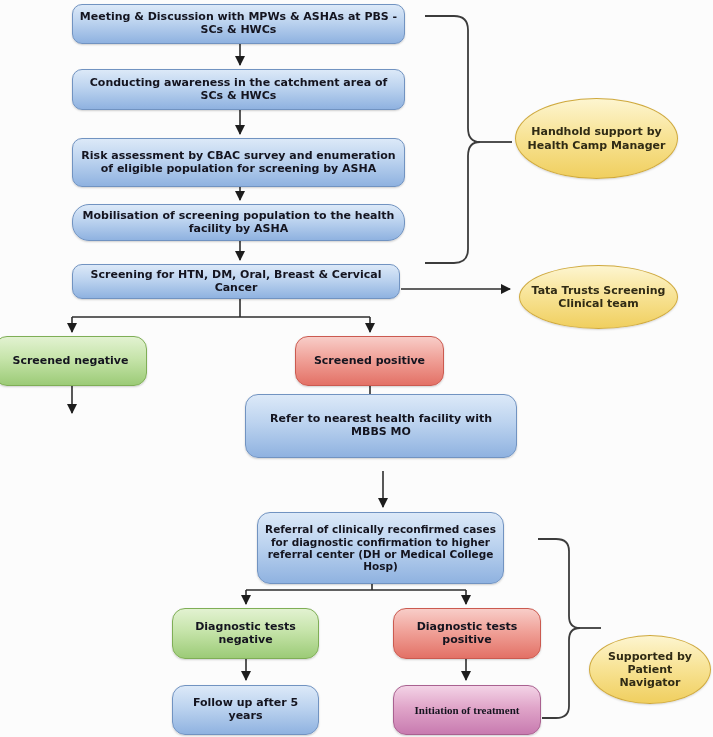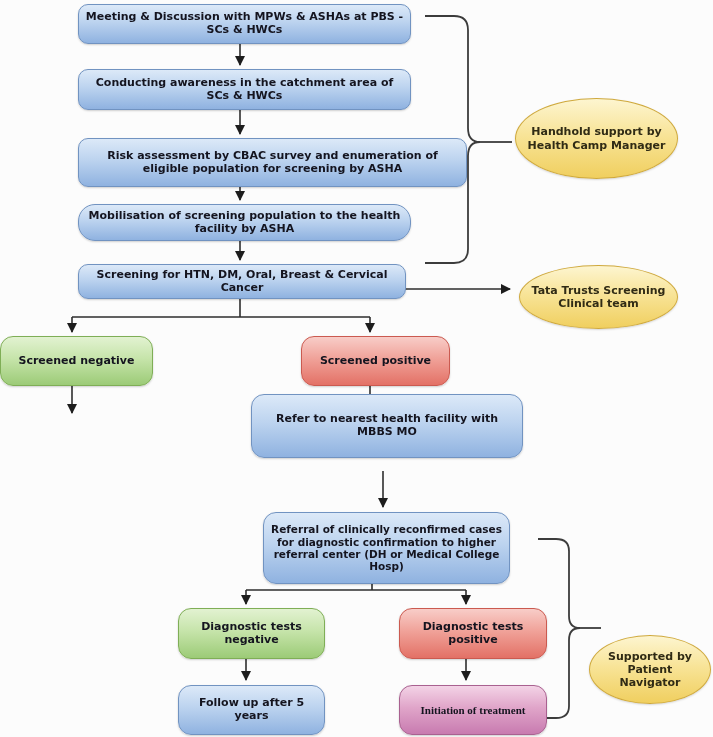--- a/index.html
+++ b/index.html
@@ -10,21 +10,20 @@
   }
   .stage{position:absolute;inset:0;width:713px;height:737px;}
   svg.lines{position:absolute;left:0;top:0;z-index:1;}
   .node{
     position:absolute;z-index:2;
     display:flex;align-items:center;justify-content:center;text-align:center;
     font-weight:bold;color:#14141f;font-size:11px;line-height:1.18;
     padding:0 6px;box-sizing:border-box;
     border-radius:10px;
     box-shadow:0 1px 2px rgba(0,0,0,0.18);
-    margin-left:6px;
   }
   .blue{
     background:linear-gradient(180deg,#dce9f8 0%,#bcd3ef 45%,#8fb2e0 100%);
     border:1.6px solid #7193c1;
   }
   .green{
     background:linear-gradient(180deg,#e2f2d1 0%,#c6e4aa 45%,#9ccb77 100%);
     border:1.6px solid #7fae56;
   }
   .red{
@@ -91,21 +90,21 @@
 
       <path d="M538 539 L556 539 Q569 539 569 551 L569 616 Q569 628 580 628 Q569 628 569 640 L569 706 Q569 718 556 718 L542 718"></path>
       <path d="M580 628 L601 628"></path>
     </g>
   </svg>
 
   <div class="node blue" style="left:72px;top:4px;width:333px;height:40px;">Meeting &amp; Discussion with MPWs &amp; ASHAs at PBS - SCs &amp; HWCs</div>
 
   <div class="node blue" style="left:72px;top:69px;width:333px;height:41px;">Conducting awareness in the catchment area of SCs &amp; HWCs</div>
 
-  <div class="node blue" style="left:72px;top:138px;width:389px;height:49px;">Risk assessment by CBAC survey and enumeration of eligible population for screening by ASHA</div>
+  <div class="node blue" style="left:72px;top:138px;width:333px;height:49px;">Risk assessment by CBAC survey and enumeration of eligible population for screening by ASHA</div>
 
   <div class="node blue" style="left:72px;top:204px;width:333px;height:37px;border-radius:17px;">Mobilisation of screening population to the health facility by ASHA</div>
 
   <div class="node blue" style="left:72px;top:264px;width:328px;height:35px;">Screening for HTN, DM, Oral, Breast &amp; Cervical Cancer</div>
 
   <div class="node green small-rad" style="left:-6px;top:336px;width:153px;height:50px;">Screened negative</div>
 
   <div class="node red small-rad" style="left:295px;top:336px;width:149px;height:50px;">Screened positive</div>
 
 

